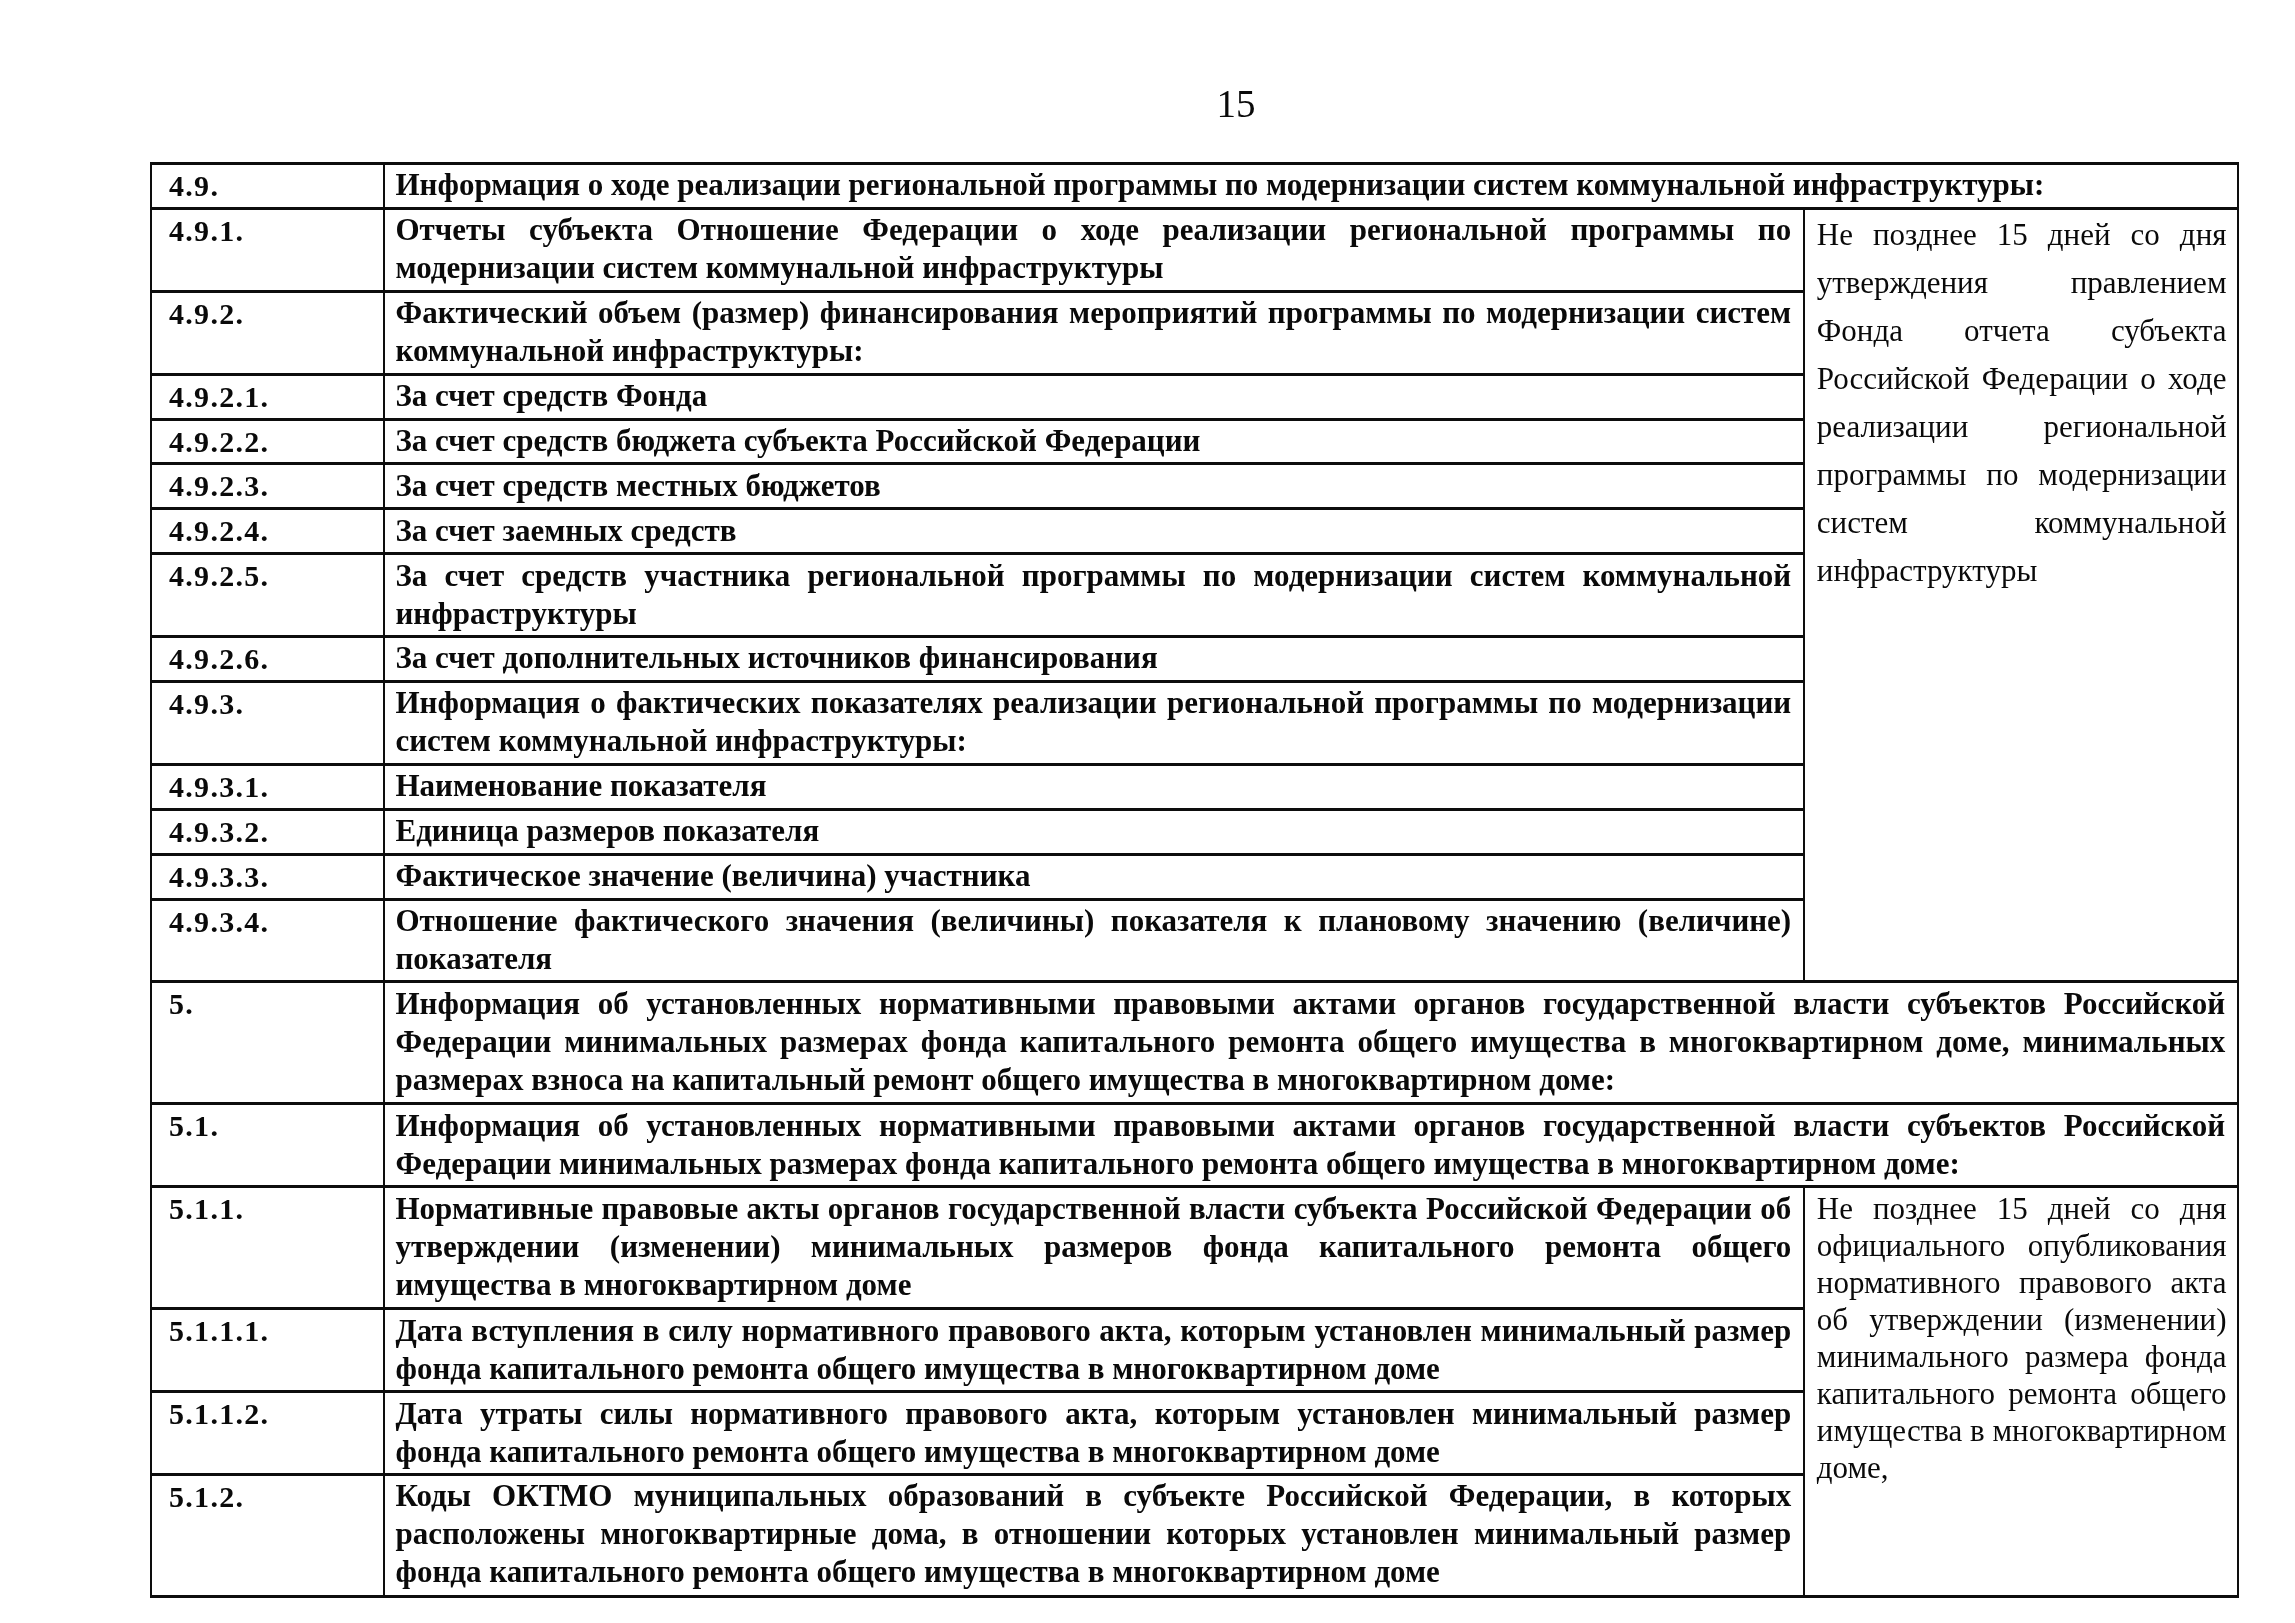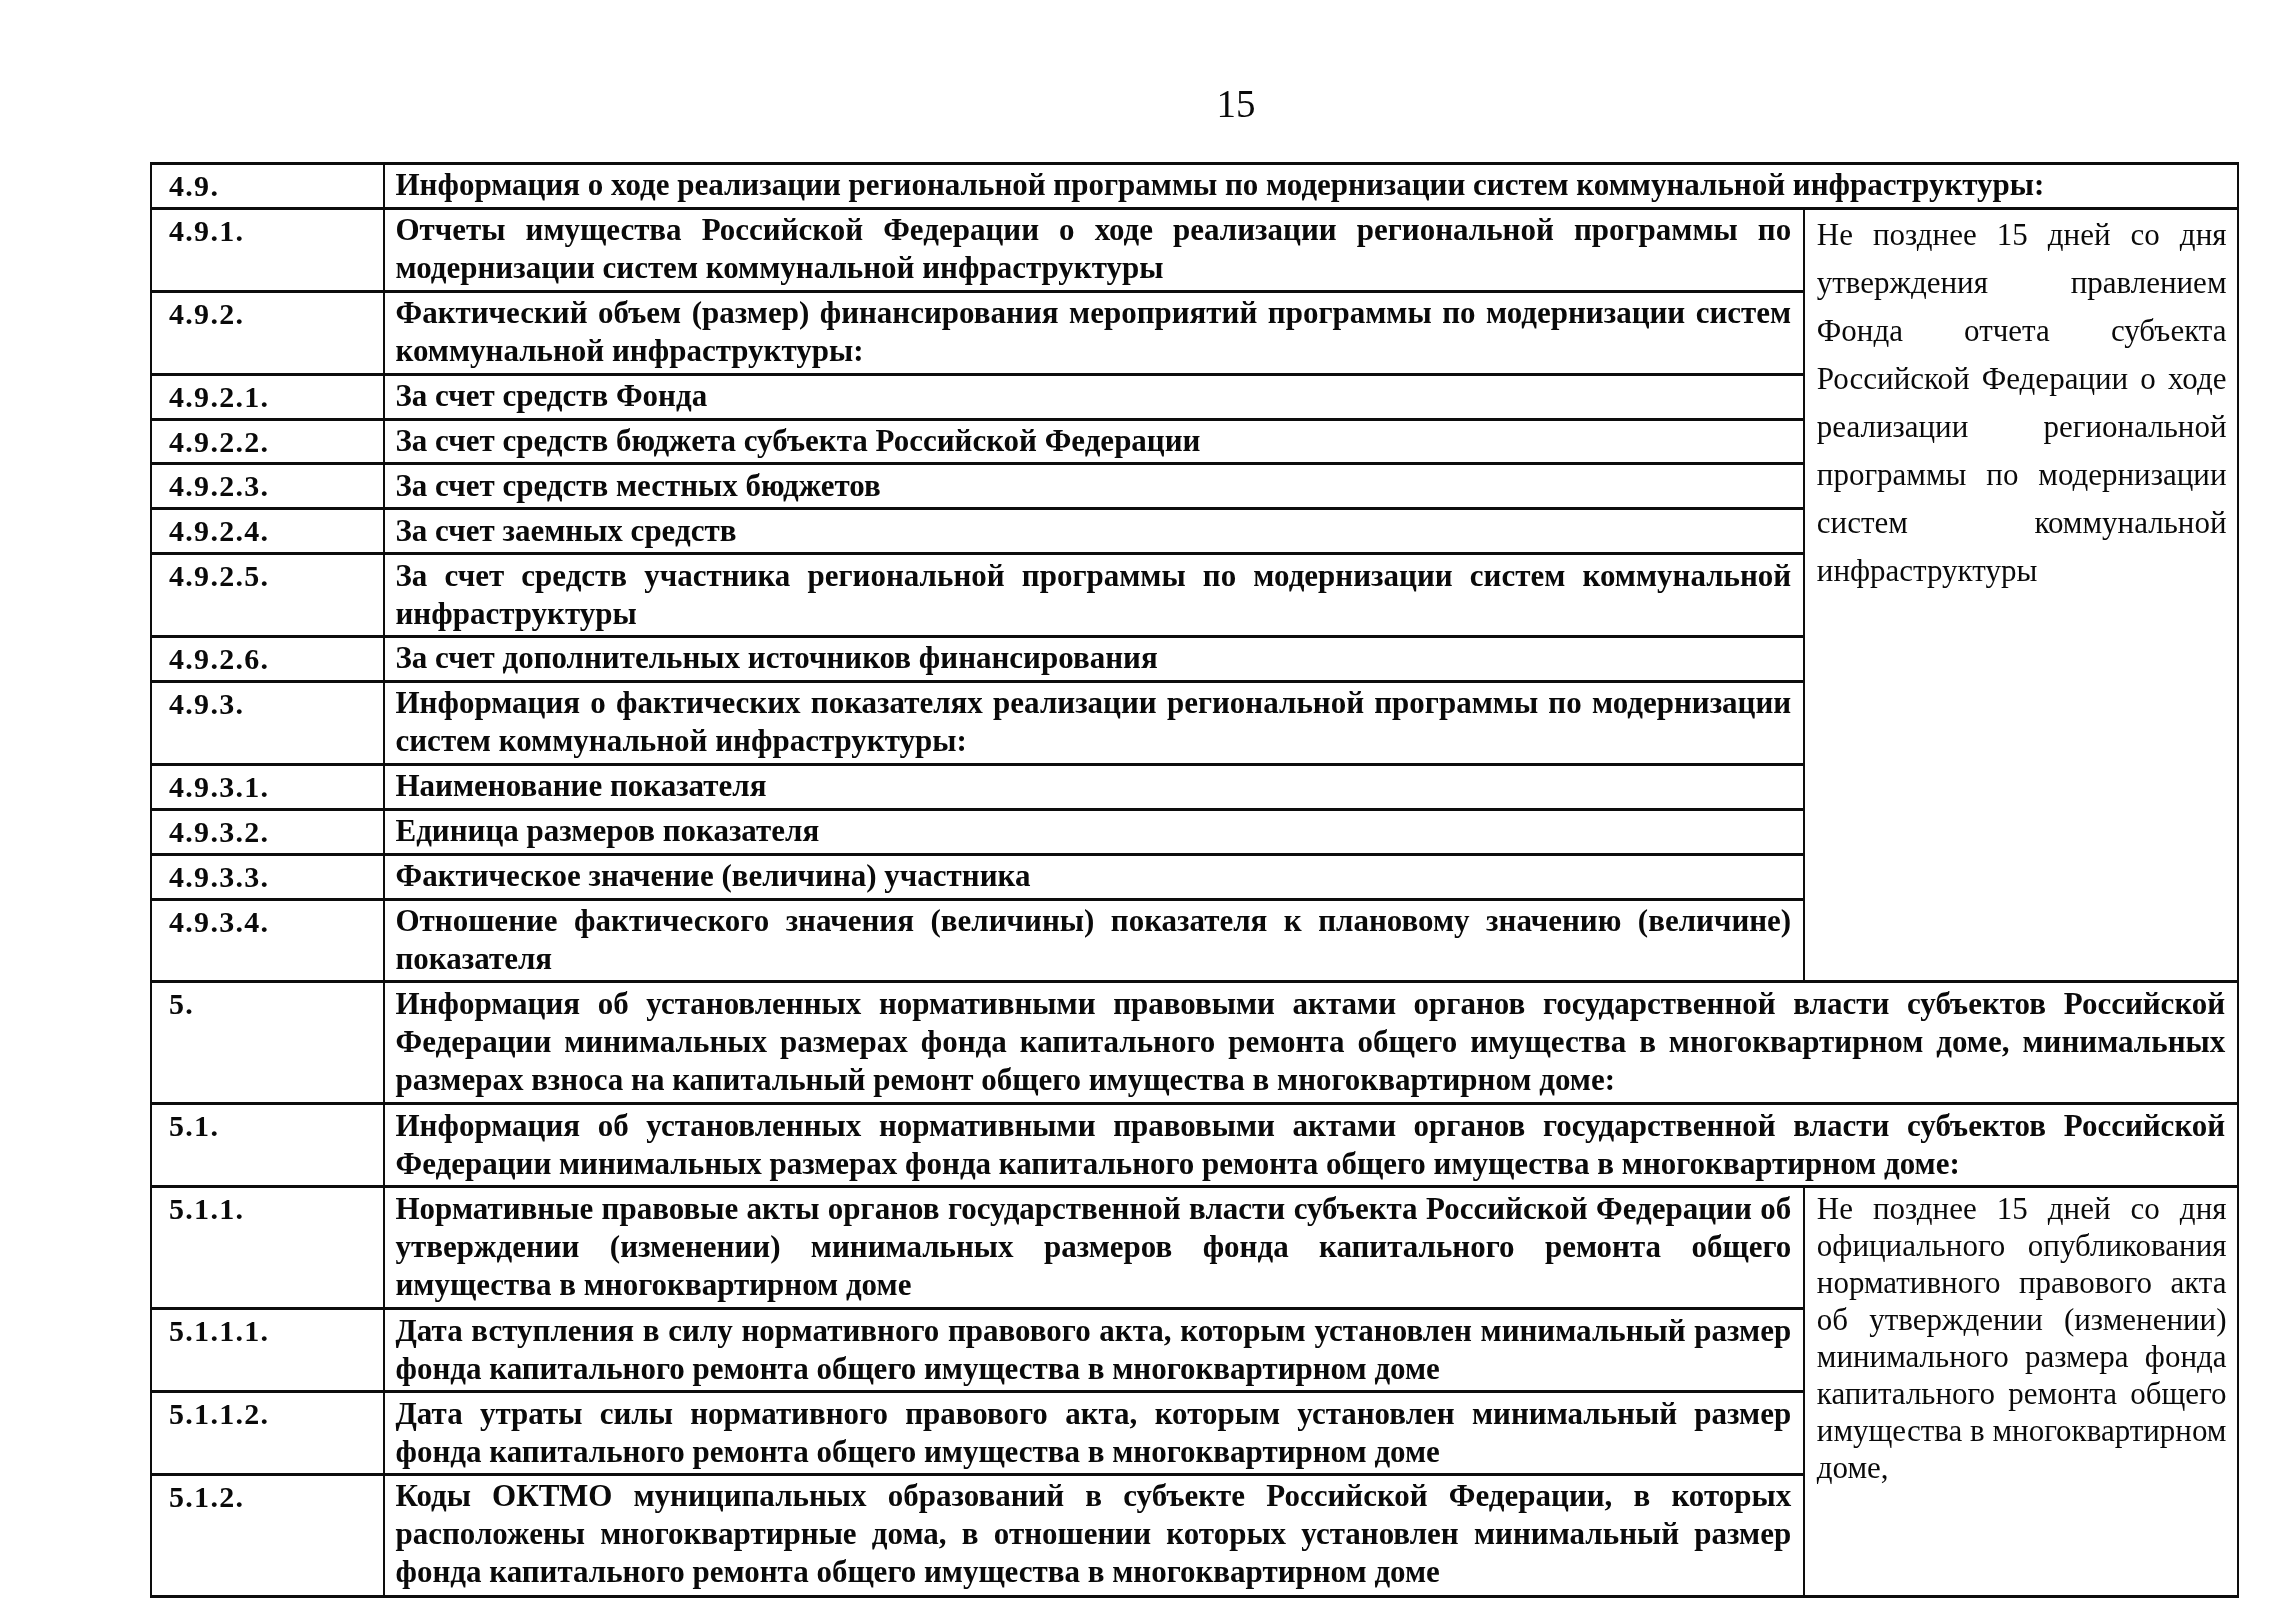--- a/index.html
+++ b/index.html
@@ -82,21 +82,21 @@
     <col class="c-text">
     <col class="c-deadline">
   </colgroup>
   <tbody>
     <tr class="h1">
       <td class="num">4.9.</td>
       <td class="txt" colspan="2">Информация о ходе реализации региональной программы по модернизации систем коммунальной инфраструктуры:</td>
     </tr>
     <tr class="h2">
       <td class="num">4.9.1.</td>
-      <td class="txt">Отчеты имущества Российской Федерации о ходе реализации региональной программы по модернизации систем коммунальной инфраструктуры</td>
+      <td class="txt">Отчеты субъекта Отношение Федерации о ходе реализации региональной программы по модернизации систем коммунальной инфраструктуры</td>
       <td class="deadline" rowspan="13">Не позднее 15 дней со дня утверждения правлением Фонда отчета субъекта Российской Федерации о ходе реализации региональной программы по модернизации систем коммунальной инфраструктуры</td>
     </tr>
     <tr class="h2">
       <td class="num">4.9.2.</td>
       <td class="txt">Фактический объем (размер) финансирования мероприятий программы по модернизации систем коммунальной инфраструктуры:</td>
     </tr>
     <tr class="h1">
       <td class="num">4.9.2.1.</td>
       <td class="txt">За счет средств Фонда</td>
     </tr>

